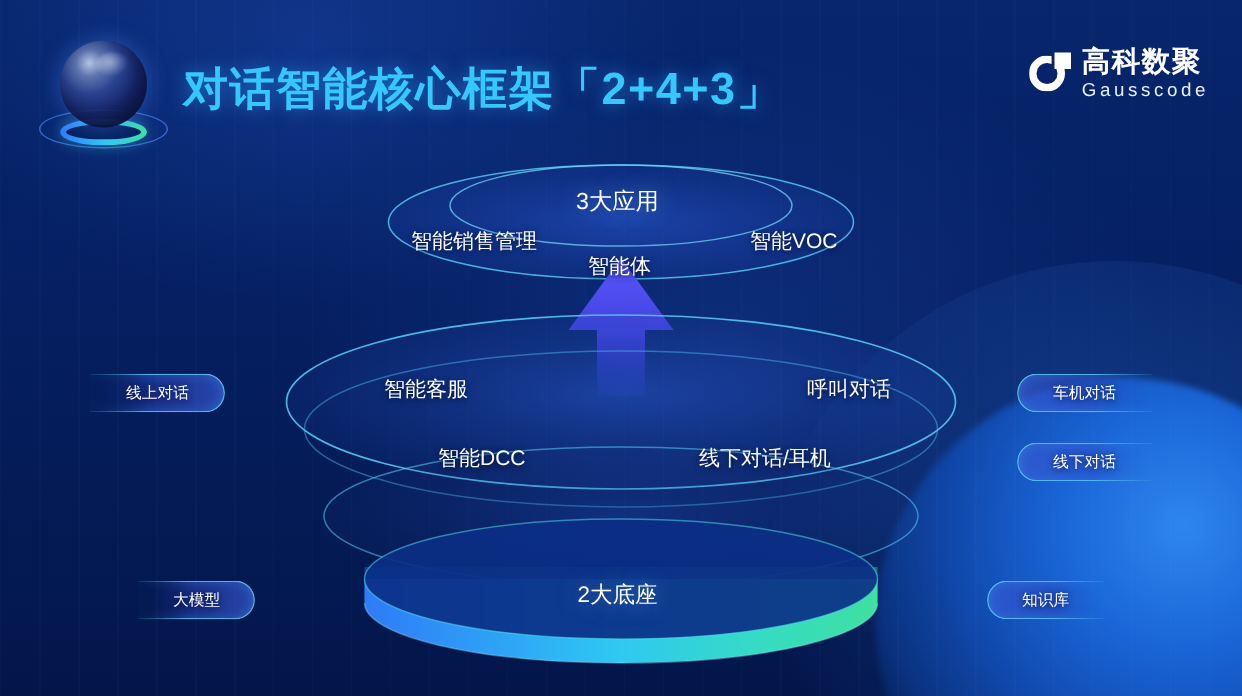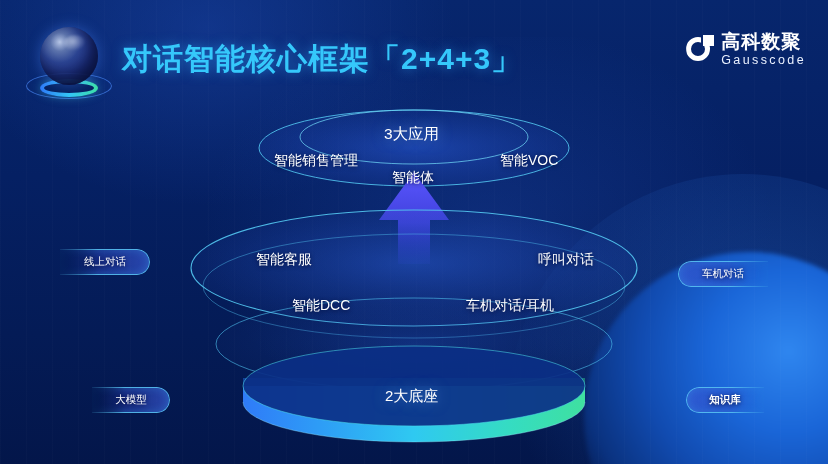--- a/index.html
+++ b/index.html
@@ -256,37 +256,41 @@
     </svg>
 
     <div class="lbl-big tier3" style="left:384px; top:28px;">3大应用</div>
     <div class="lbl" style="left:274px; top:56px;">智能销售管理</div>
     <div class="lbl" style="left:500px; top:56px;">智能VOC</div>
     <div class="lbl" style="left:392px; top:73px;font-family:Liberation Serif, serif;">智能体</div>
 
     <div class="lbl" style="left:256px; top:155px;">智能客服</div>
     <div class="lbl" style="left:538px; top:155px;">呼叫对话</div>
     <div class="lbl" style="left:292px; top:201px;">智能DCC</div>
-    <div class="lbl" style="left:466px; top:201px;">车机对话/耳机</div>
+    <div class="lbl" style="left:466px; top:201px;">线下对话/耳机</div>
 
     <div class="lbl-big tier2" style="left:385px; top:291px;">2大底座</div>
 
     <div class="pill pill-l" style="left:60px; top:153px; width:90px;">
       <div class="pill-body"></div>
       <span class="pill-txt">线上对话</span>
     </div>
 
-    <div class="pill pill-r" style="left:678px; top:165px; width:90px;">
+    <div class="pill pill-r" style="left:678px; top:153px; width:90px;">
       <div class="pill-body"></div>
       <span class="pill-txt">车机对话</span>
     </div>
+    <div class="pill pill-r" style="left:678px; top:199px; width:90px;">
+      <div class="pill-body"></div>
+      <span class="pill-txt">线下对话</span>
+    </div>
 
     <div class="pill pill-l" style="left:92px; top:291px; width:78px;">
       <div class="pill-body"></div>
       <span class="pill-txt">大模型</span>
     </div>
-    <div class="pill pill-r" style="left:686px; top:291px; width:78px;font-weight:bold;">
+    <div class="pill pill-r" style="left:658px; top:291px; width:78px;">
       <div class="pill-body"></div>
       <span class="pill-txt">知识库</span>
     </div>
 
   </div>
 </div>
 
 </body></html>

